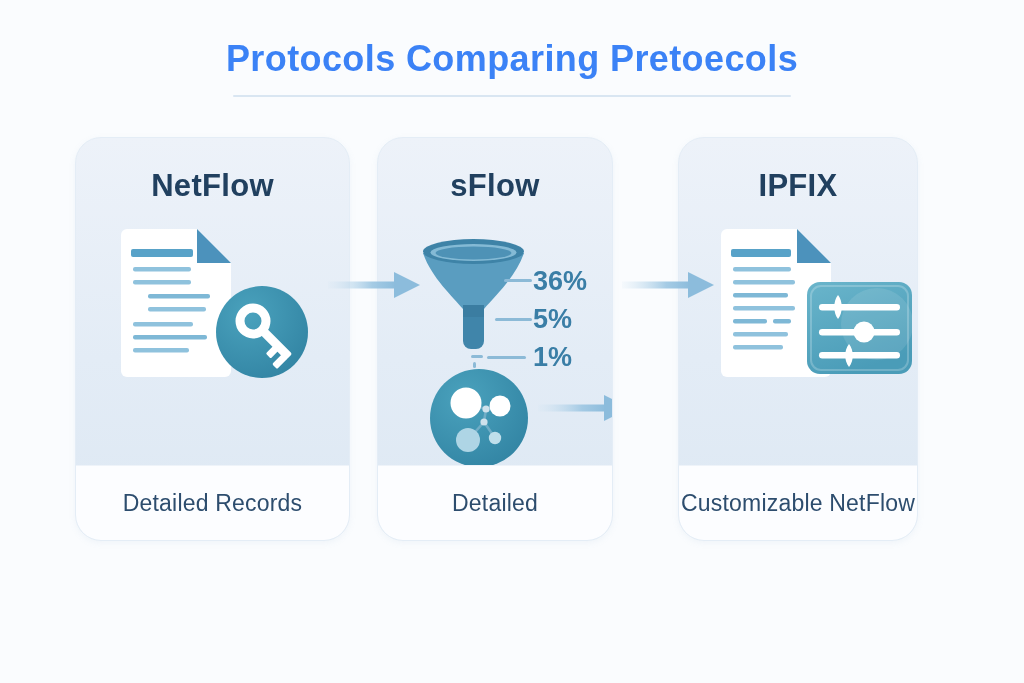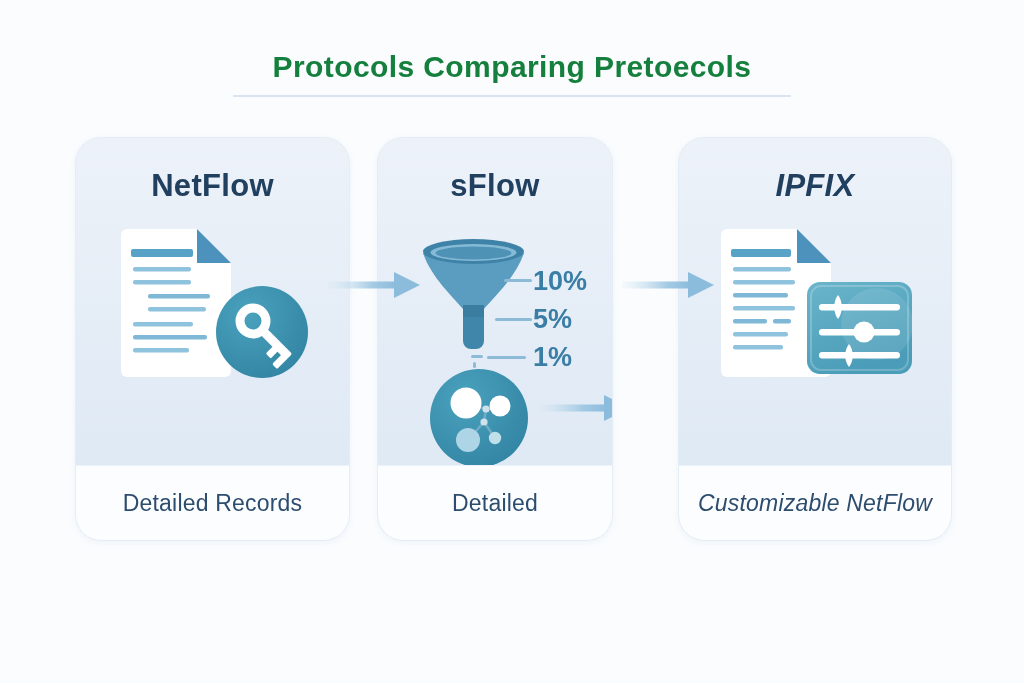--- a/index.html
+++ b/index.html
@@ -1,33 +1,33 @@
 <!DOCTYPE html>
 <html><head>
 <meta charset="utf-8">
 <style>
   * { margin: 0; padding: 0; box-sizing: border-box; }
   html,body { background: #fafcfe; }
   body { font-family: "Liberation Sans", sans-serif; }
   .canvas { position: relative; width: 1024px; height: 683px; background: #fafcfe; overflow: hidden; margin: 0 auto; }
 
   
-  .page-title { position: absolute; top: 50px; left: 0; width: 100%; text-align: center;
-    font-size: 30px; font-weight: 600; color: #15803d; letter-spacing: 0.4px; }
+  .page-title { position: absolute; top: 38px; left: 0; width: 100%; text-align: center;
+    font-size: 36px; font-weight: 600; color: #3b82f6; letter-spacing: 0.4px; }
   .title-underline { position: absolute; top: 95px; left: 233px; width: 558px; height: 2px;
     background: #d9e6f2; border-radius: 1px; }
 
   
   .card { position: absolute; top: 137px; height: 404px; border-radius: 26px;
     background: linear-gradient(180deg, #edf2f9 0%, #e3ecf6 55%, #dde8f3 100%);
     border: 1px solid #e4edf6; overflow: hidden;
     box-shadow: 0 2px 6px rgba(150,175,205,0.10); }
   .card.c1 { left: 75px;  width: 275px; padding-left: 12px; }
   .card.c2 { left: 377px; width: 236px; }
-  .card.c3 { left: 678px; width: 274px; font-style: italic; }
+  .card.c3 { left: 678px; width: 240px; }
 
   .card-title { position: absolute; top: 30px; left: 0; width: 100%; text-align: center;
     font-size: 31px; font-weight: 700; color: #21405f; letter-spacing: 0.3px; }
 
   .card-footer { position: absolute; left: 0; bottom: 0; width: 100%; height: 75px;
     background: #fcfdff; border-top: 1px solid #eef3f9;
     display: flex; align-items: center; justify-content: center; }
   .card-caption { font-size: 23px; font-weight: 500; color: #2d4d6e; letter-spacing: 0.2px; }
 
   .abs { position: absolute; }
@@ -116,21 +116,21 @@
       <ellipse cx="50.5" cy="14" rx="38" ry="6.5" fill="#4e92b6"></ellipse>
     </svg>
 
     <div class="tick" style="left:126px; top:141px; width:28px;"></div>
     <div class="tick" style="left:117px; top:180px; width:37px;"></div>
     <div class="tick" style="left:93px;  top:217px; width:12px;"></div>
     <div class="tick" style="left:109px; top:218px; width:39px;"></div>
     <div class="vdash" style="left:95px;  top:224px; height:6px;"></div>
     <div class="vdash" style="left:95px;  top:233px; height:7px;"></div>
 
-    <div class="rate" style="top:128px;">10%</div>
+    <div class="rate" style="top:128px;">36%</div>
     <div class="rate" style="top:166px;">5%</div>
     <div class="rate" style="top:204px;">1%</div>
 
     <svg class="abs" style="left:52px; top:231px;" width="98" height="98" viewBox="0 0 98 98">
       <circle cx="49" cy="49" r="49" fill="url(#gradCircle)"></circle>
       <g stroke="#6fadc6" stroke-width="2.6" fill="none">
         <path d="M36,34 L56,40"></path>
         <path d="M70,37 L56,40"></path>
         <path d="M56,40 L54,53"></path>
         <path d="M54,53 L38,71"></path>

